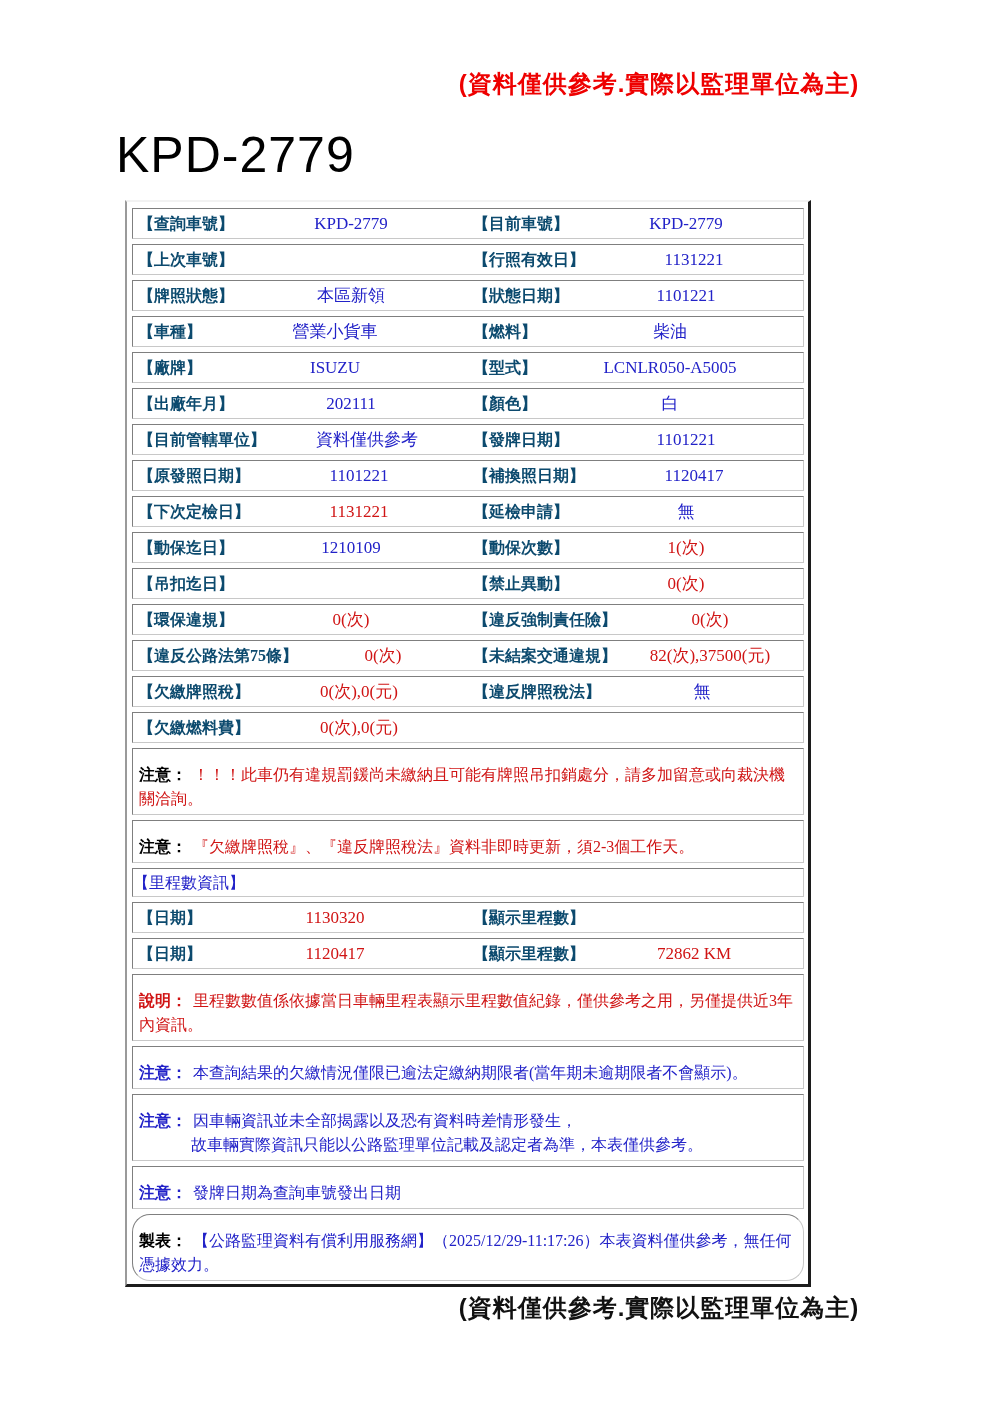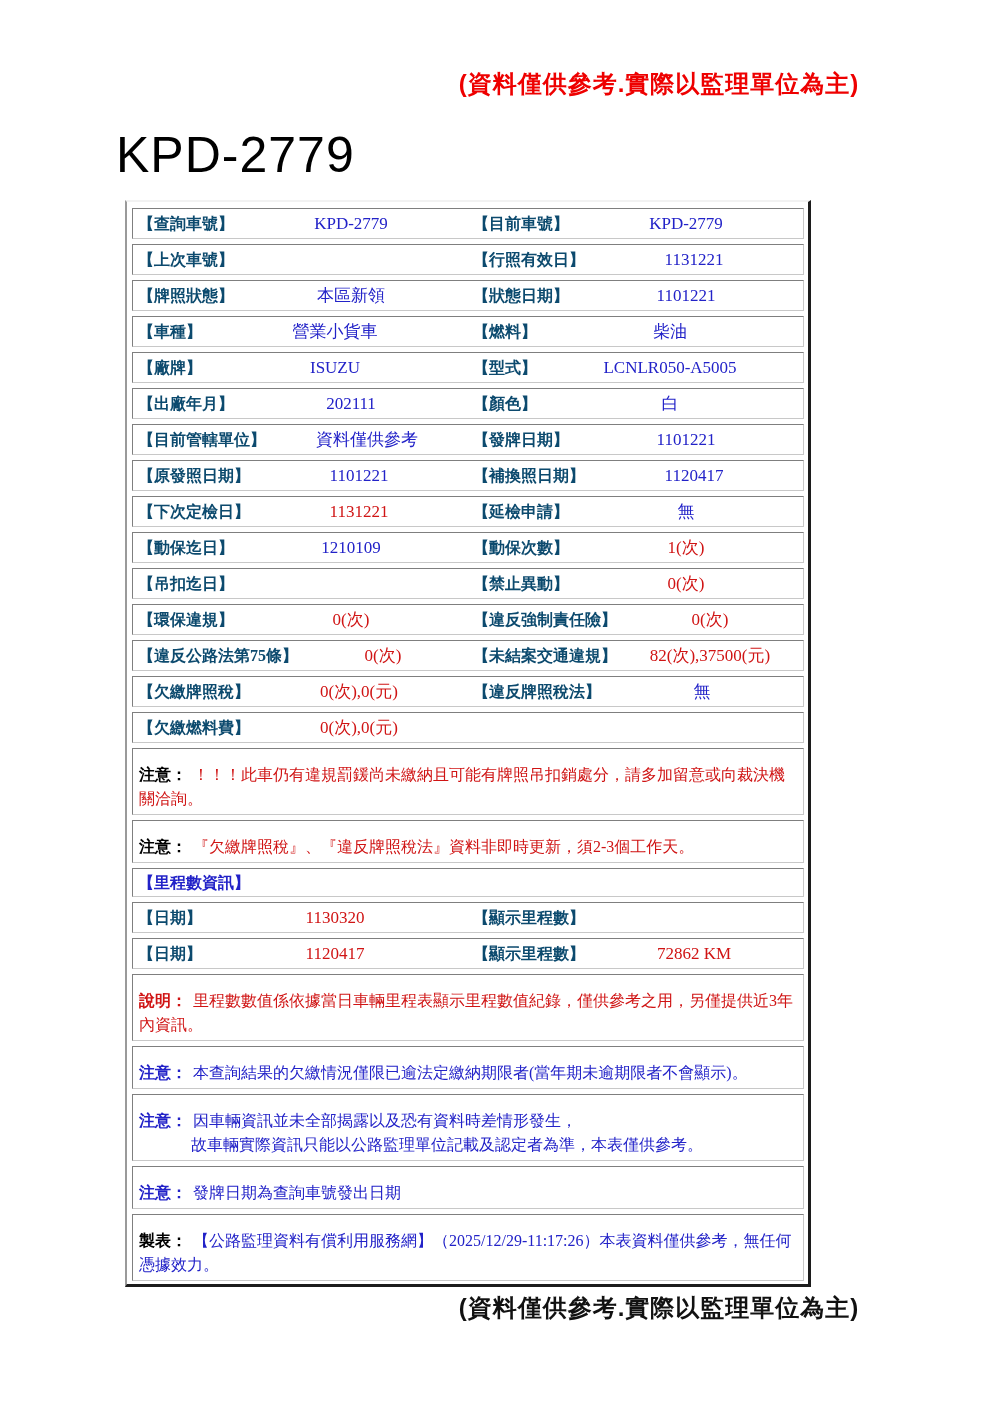--- a/index.html
+++ b/index.html
@@ -22,22 +22,22 @@
   .half{flex:1 1 50%;display:flex;min-width:0;}
   .lbl{flex:0 0 auto;padding-left:5px;font-weight:bold;font-size:16px;color:#0c4a6e;}
   .val{flex:1 1 0;text-align:center;font-size:17px;min-width:0;}
 
   .note{border:1px solid;border-color:#7f7f7f #c8c8c8 #c8c8c8 #7f7f7f;background:#ffffff;
     margin-bottom:5px;padding:14px 6px 3px 6px;font-size:16px;line-height:24px;}
   .note .nlbl{font-weight:bold;margin-right:6px;}
   .note-indent{padding-left:52px;}
 
   .section-row{border:1px solid;border-color:#7f7f7f #c8c8c8 #c8c8c8 #7f7f7f;background:#ffffff;
-    margin-bottom:5px;height:27px;line-height:27px;padding-left:5px;
-    font-weight:bold;font-size:16px;}
+    margin-bottom:5px;height:27px;line-height:27px;
+    font-weight:normal;font-size:16px;}
 
   .blue{color:#2222c8;}
   .red{color:#d01414;}
   .black{color:#000000;}
 </style>
 </head>
 <body>
 
 <div class="disclaimer top">(資料僅供參考.實際以監理單位為主)</div>
 
@@ -232,19 +232,19 @@
   <div class="note">
     <span class="nlbl blue">注意：</span><span class="blue">本查詢結果的欠繳情況僅限已逾法定繳納期限者(當年期未逾期限者不會顯示)。</span>
   </div>
   <div class="note">
     <span class="nlbl blue">注意：</span><span class="blue">因車輛資訊並未全部揭露以及恐有資料時差情形發生，</span>
     <div class="note-indent blue">故車輛實際資訊只能以公路監理單位記載及認定者為準，本表僅供參考。</div>
   </div>
   <div class="note">
     <span class="nlbl blue">注意：</span><span class="blue">發牌日期為查詢車號發出日期</span>
   </div>
-  <div class="note" style="margin-bottom:0;">
+  <div class="note" style="margin-bottom:0;border-radius:18px;">
     <span class="nlbl black">製表：</span><span class="blue">【公路監理資料有償利用服務網】（2025/12/29-11:17:26）本表資料僅供參考，無任何憑據效力。</span>
   </div>
 
 </div>
 
 <div class="disclaimer bottom">(資料僅供參考.實際以監理單位為主)</div>
 
 </body></html>

